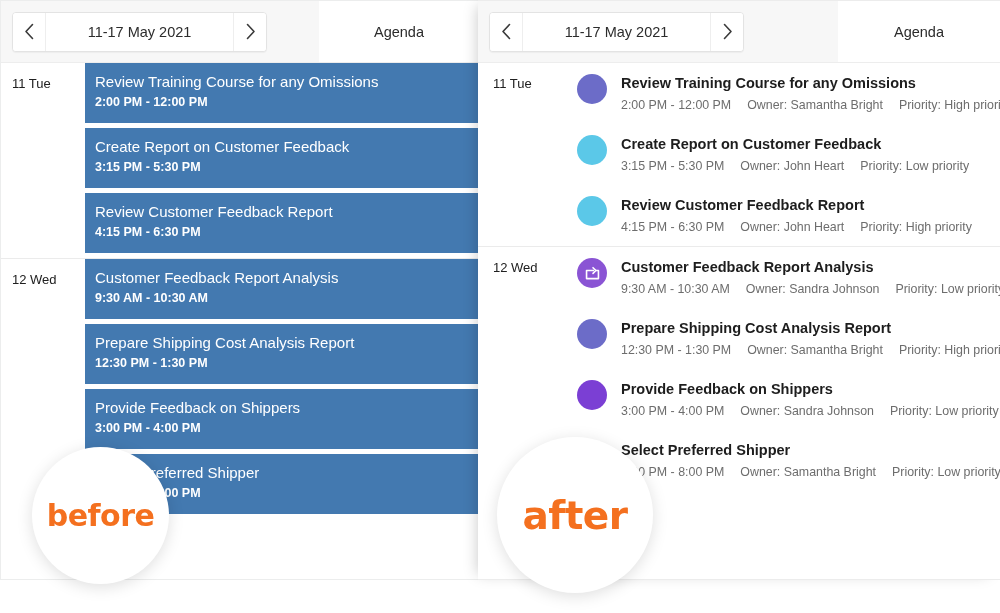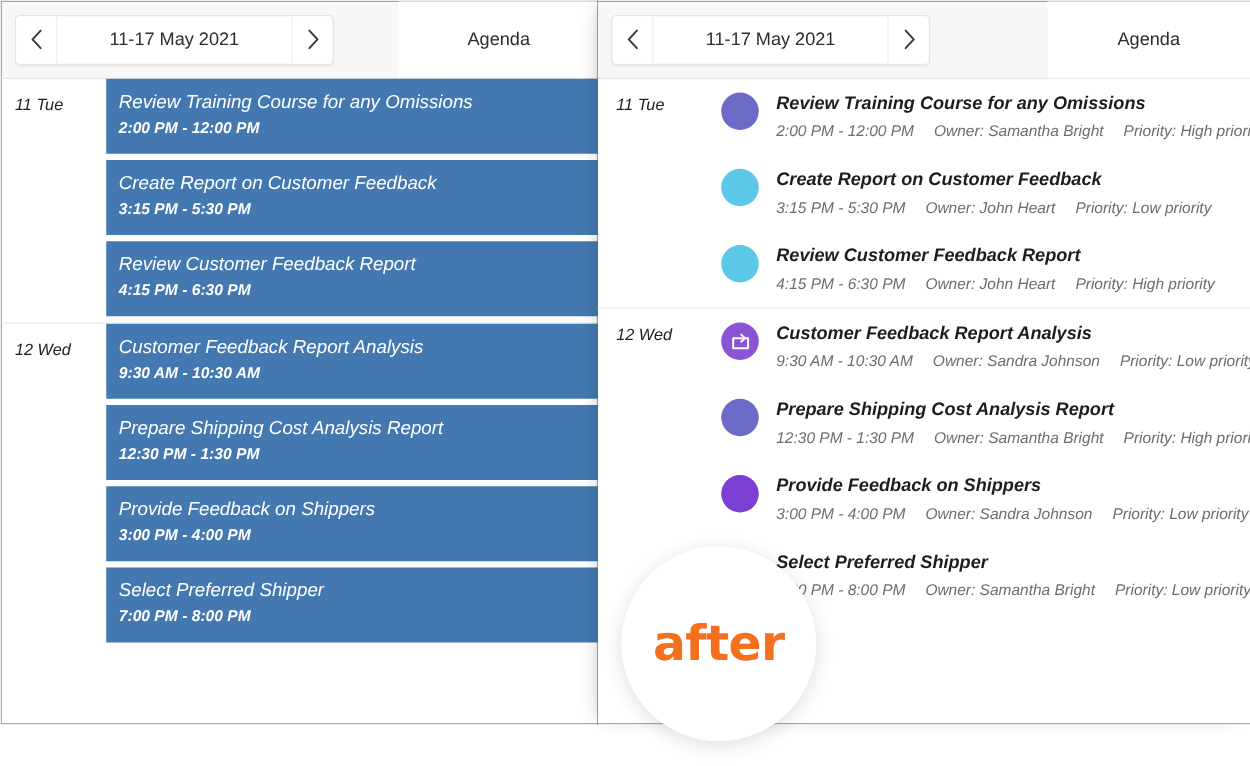--- a/index.html
+++ b/index.html
@@ -109,21 +109,20 @@
 
   
   .agenda {
     position: relative;
     height: 516px;
     background: #ffffff;
   }
   .day-group {
     display: flex;
     position: relative;
-    font-style: italic;
   }
   .day-group + .day-group { border-top: 1px solid #ebebeb; }
   .day-label {
     flex: 0 0 auto;
     font-size: 13px;
     color: #202020;
     padding-top: 13px;
     white-space: nowrap;
   }
   .panel-before .day-label { width: 73px; padding-left: 11px; }
@@ -412,15 +411,16 @@
               </div>
             </div>
           </div>
 
         </div>
       </div>
 
     </div>
   </div>
 
+  <div class="badge badge-before" style="color: rgb(244, 112, 31);">before</div>
   <div class="badge badge-after" style="color: rgb(244, 112, 31);">after</div>
 
 </div>
 
 </body></html>

